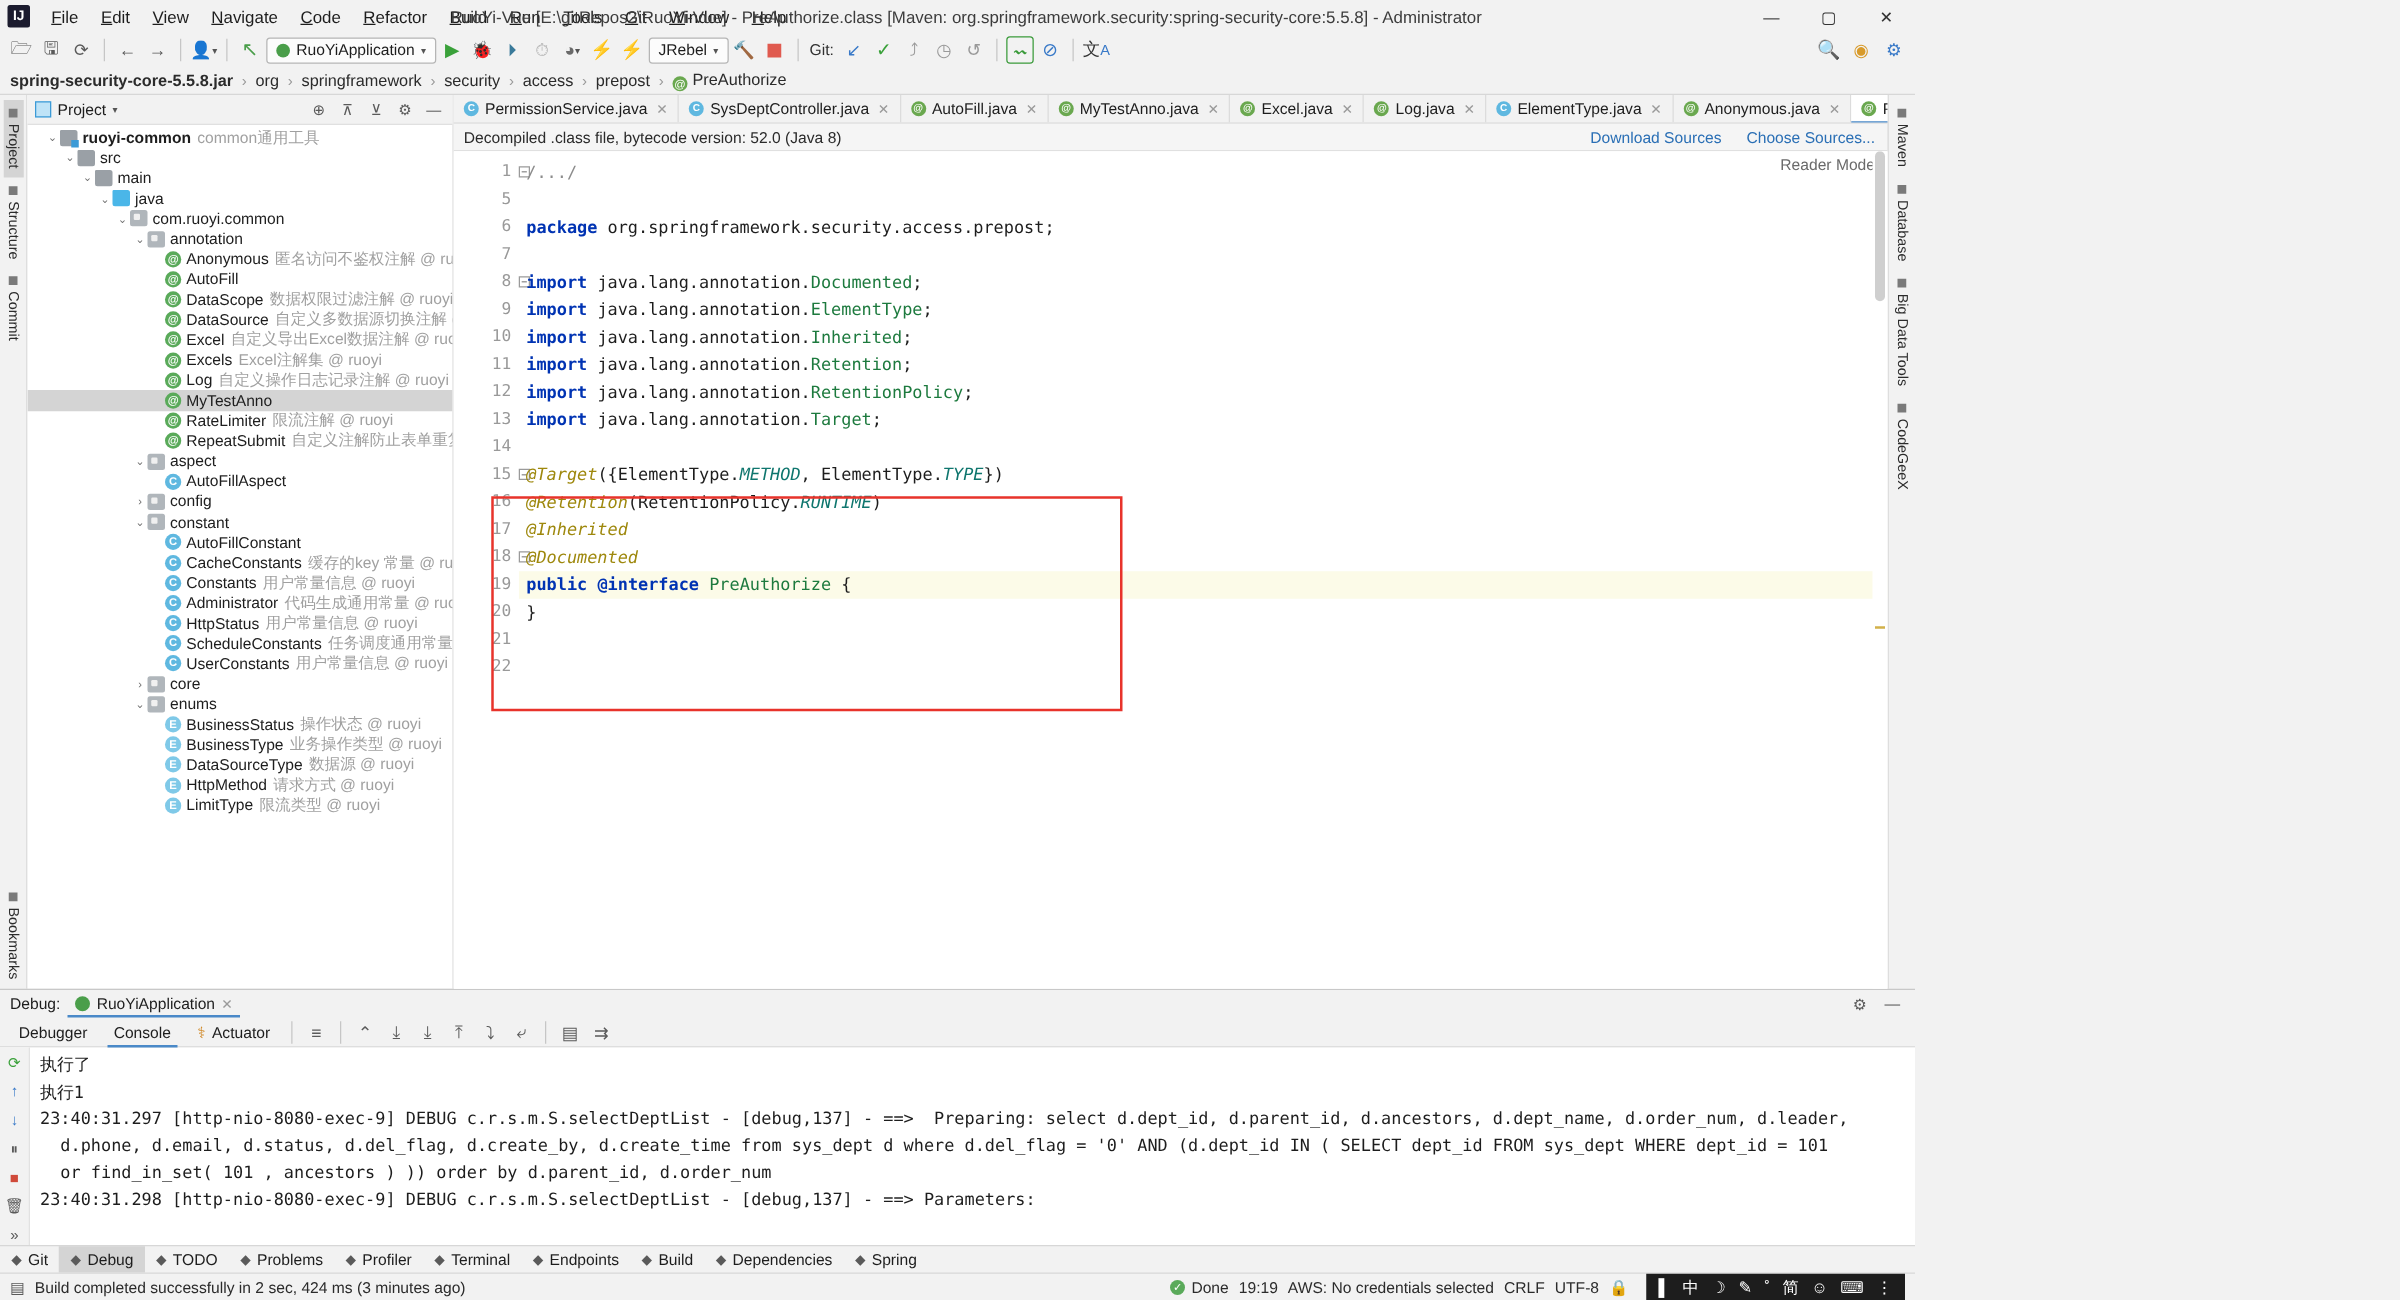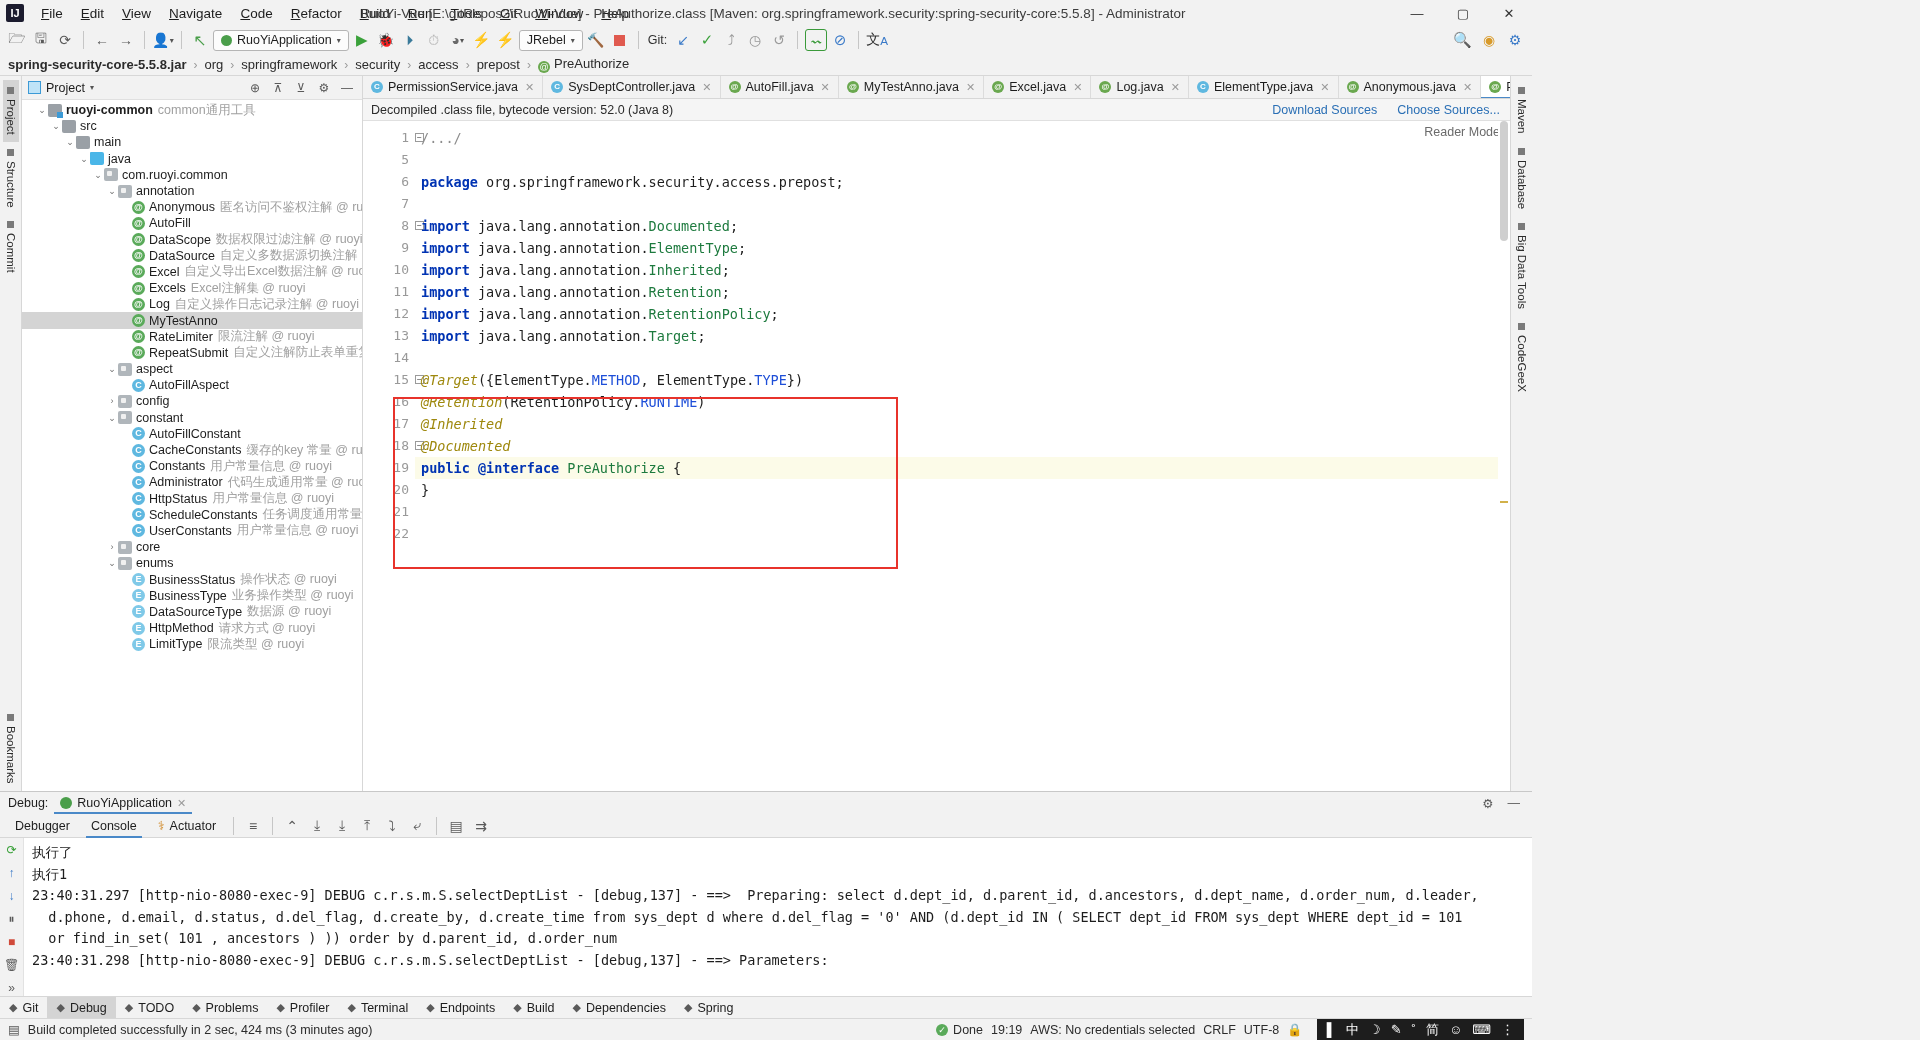--- a/index.html
+++ b/index.html
@@ -119,21 +119,21 @@
   .gl { height:22px; line-height:22px; padding-right:6px; position:relative;}
   .gl .fold { position:absolute; right:-9px; top:6px; width:9px;height:9px; border:1px solid #9a9a9a;
               color:#555; font-size:8px; line-height:7px; text-align:center; background:#fff;}
   .code { flex:1; padding-top:6px; font-family:"DejaVu Sans Mono", monospace; font-size:13.5px;
           position:relative; min-width:0; overflow:hidden;}
   .cl { height:22px; line-height:22px; white-space:pre; padding-left:6px; }
   .cl.hl { background:#fcfbe8; }
   .kw { color:#0033b3; font-weight:bold; }
   .ann2 { color:#9e880d;font-style:italic; }
   .cls2 { color:#1d7a3e; }
-  .stat { color:#1d4ed8; }
+  .stat { color:#0f766e; font-style:italic; }
   .cmt { color:#8c8c8c; }
   .redbox { position:absolute; border:2.2px solid #e8332b; pointer-events:none; }
   .reader { position:absolute; right:10px; top:4px; font-size:12.5px; color:#6a6a6a; }
   .ed-scroll { position:absolute; right:0; top:0; bottom:0; width:12px; background:#fff; }
   .ed-scroll .thumb { position:absolute; top:0; left:2px; width:8px; height:120px; background:#cfcfcf;
                       border-radius:4px;}
   .ed-mark { position:absolute; right:2px; width:8px; height:2px; background:#d2b14a; }
 
   
   .bottom { height:205px; display:flex; flex-direction:column; background:#f2f2f2;

